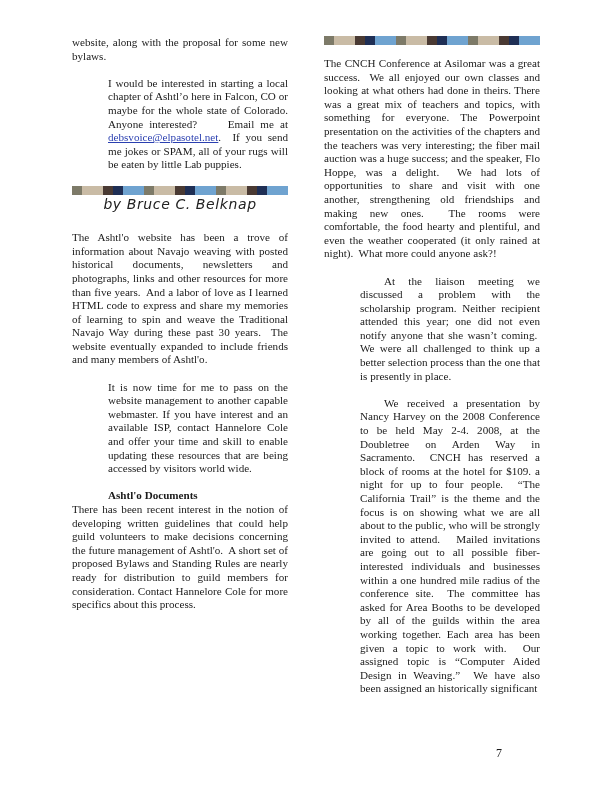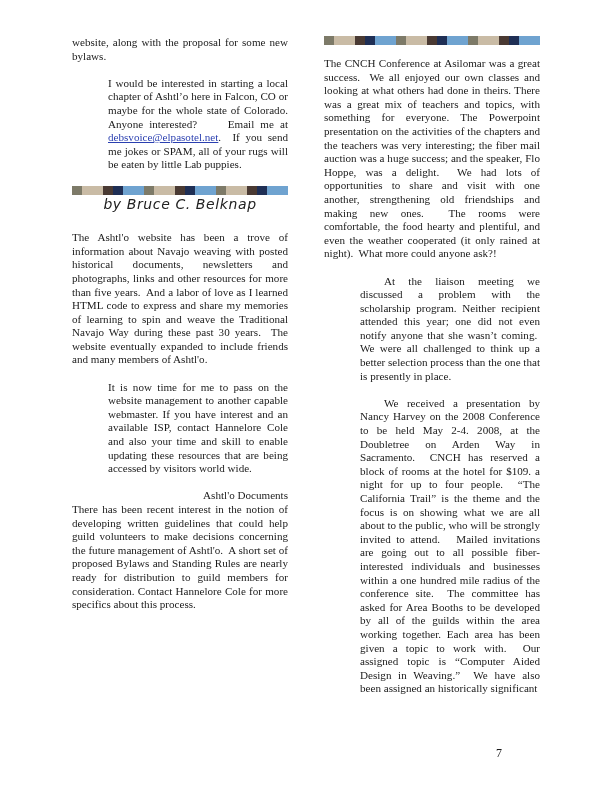--- a/index.html
+++ b/index.html
@@ -7,21 +7,21 @@
          font-family: "Liberation Serif", "DejaVu Serif", serif; color: #1a1a1a; }
   .col { position: absolute; top: 36px; width: 216px; font-size: 11.1px; line-height: 13.6px; }
   .col-left { left: 72px; }
   .col-right { left: 324px; width: 216px; }
   p { margin: 0; text-align: justify; }
   .gap { margin-top: 13.6px; margin-left: 36px; }
   .center { text-align: center; }
   .indent { text-indent: 24px; }
   a.link { color: #2a3fb0; text-decoration: underline; }
   .sig { font-style: italic; text-align: center; }
-  .heading-bold { font-weight: normal; text-align: right; }
+  .heading-bold { font-weight: bold; text-align: left; }
   .script { font-family: "DejaVu Sans", sans-serif; font-style: italic; text-align: center;
             letter-spacing: 0.6px; color: #222; font-weight: 300; }
   .script.big { font-size: 11.5px; letter-spacing: 1.6px; }
   .script.small { font-size: 14px; }
   .banner { height: 9px; display: flex; overflow: hidden; }
   .banner .seg { height: 9px; }
   .pagenum { position: absolute; left: 496px; top: 746px; font-size: 12px; }
 </style>
 </head>
 <body>
@@ -50,21 +50,21 @@
       <div class="seg" style="background: rgb(201, 187, 165); flex: 3 1 0%;"></div>
       <div class="seg" style="background: rgb(74, 58, 51); flex: 1.5 1 0%;"></div>
       <div class="seg" style="background: rgb(31, 47, 85); flex: 1.5 1 0%;"></div>
       <div class="seg" style="background: rgb(111, 163, 208); flex: 3 1 0%;"></div>
     </div>
 
   <div class="script small" style="margin-top:3px;">by Bruce C. Belknap</div>
 
   <p style="margin-top:20px;">The Ashtl'o website has been a trove of information about Navajo weaving with posted historical documents, newsletters and photographs, links and other resources for more than five years.&nbsp; And a labor of love as I learned HTML code to express and share my memories of learning to spin and weave the Traditional Navajo Way during these past 30 years.&nbsp; The website eventually expanded to include friends and many members of Ashtl'o.</p>
 
-  <p class="gap">It is now time for me to pass on the website management to another capable webmaster. If you have interest and an available ISP, contact Hannelore Cole and also your time and skill to enable updating these resources that are being accessed by visitors world wide.</p>
+  <p class="gap">It is now time for me to pass on the website management to another capable webmaster. If you have interest and an available ISP, contact Hannelore Cole and offer your time and skill to enable updating these resources that are being accessed by visitors world wide.</p>
 
   <div class="gap heading-bold">Ashtl'o Documents</div>
   <p>There has been recent interest in the notion of developing written guidelines that could help guild volunteers to make decisions concerning the future management of Ashtl'o.&nbsp; A short set of proposed Bylaws and Standing Rules are nearly ready for distribution to guild members for consideration. Contact Hannelore Cole for more specifics about this process.</p>
 </div>
 
 <div class="col col-right">
   <div class="banner">
       <div class="seg" style="background: rgb(125, 122, 104); flex: 1.5 1 0%;"></div>
       <div class="seg" style="background: rgb(201, 187, 165); flex: 3 1 0%;"></div>
       <div class="seg" style="background: rgb(74, 58, 51); flex: 1.5 1 0%;"></div>

